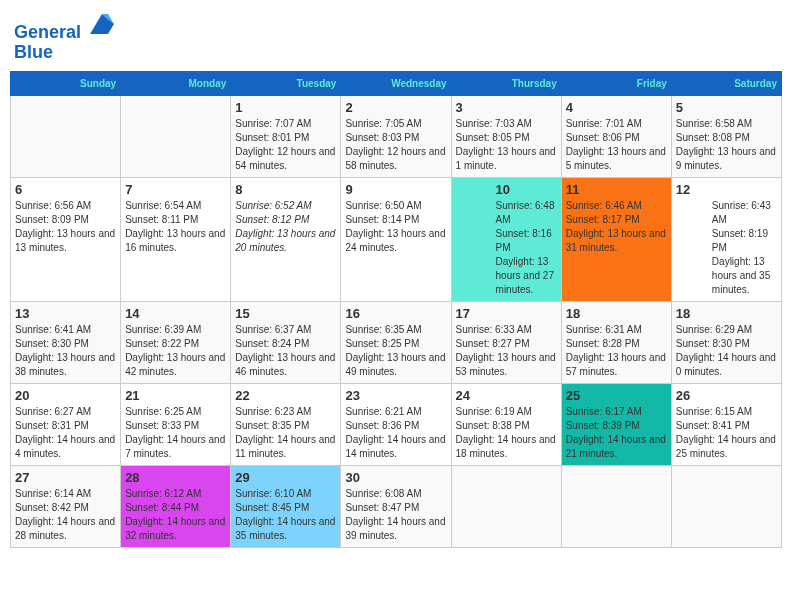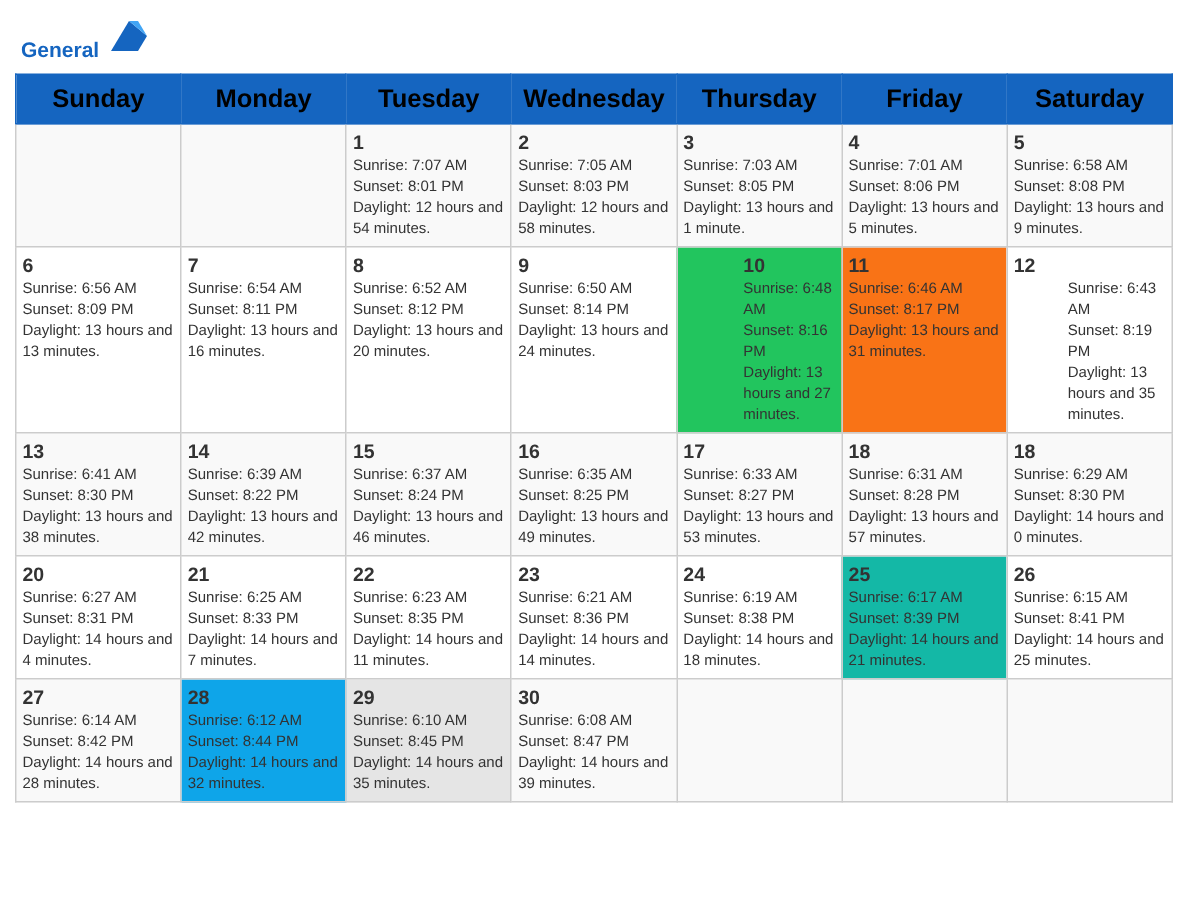--- a/index.html
+++ b/index.html
@@ -15,21 +15,21 @@
       justify-content: space-between;
       align-items: flex-start;
       margin-bottom: 8px;
       padding: 0 4px;
     }
     .logo {
       display: flex;
       align-items: center;
     }
     .logo-text {
-      font-size: 14px;
+      font-size: 18px;
       font-weight: bold;
       color: #333;
       line-height: 1.1;
     }
     .logo-text span {
       color: #1565c0;
     }
     .logo-icon {
       width: 28px;
       height: 28px;
@@ -47,25 +47,25 @@
       font-size: 14px;
       color: #555;
     }
     .calendar {
       width: 100%;
       border-collapse: collapse;
       border: 1px solid #ccc;
     }
     .calendar th {
       background-color: #1565c0;
-      color: #000000;
-      font-size: 17px;
+      color: #5eead4;
+      font-size: 10px;
       font-weight: bold;
       padding: 6px 4px;
-      text-align: center;
+      text-align: right;
       border: 1px solid #1565c0;
     }
     .calendar td {
       vertical-align: top;
       border: 1px solid #ccc;
       padding: 4px;
       width: calc(100% / 7);
       min-height: 80px;
       font-size: 10.5px;
       color: #333;
@@ -98,20 +98,23 @@
 
 <div class="header">
   <div class="logo">
     <div>
       <div class="logo-text">
         <span>General</span>
         <svg class="logo-icon" viewBox="0 0 28 28">
           <polygon points="2,24 14,4 26,14 20,24" fill="#1565c0"></polygon>
           <polygon points="14,4 26,14 20,4" fill="#42a5f5"></polygon>
         </svg>
+      </div>
+      <div class="logo-text">
+        <span style="color:#1565c0;">Blue</span>
       </div>
     </div>
   </div>
   <div class="title-block">
     <div class="month-title"></div>
     <div class="subtitle"></div>
   </div>
 </div>
 
 <table class="calendar">
@@ -169,31 +172,31 @@
 Daylight: 13 hours and 13 minutes.</div>
         </td>
         <td style="background: rgb(255, 255, 255);">
           <span class="day-num">7</span>
           <div class="day-info" style="white-space: pre-line;">Sunrise: 6:54 AM
 Sunset: 8:11 PM
 Daylight: 13 hours and 16 minutes.</div>
         </td>
         <td style="background: rgb(255, 255, 255);">
           <span class="day-num">8</span>
-          <div class="day-info" style="white-space: pre-line;">Sunrise: 6:52 AM
+          <div class="day-info" style="white-space: pre-line; font-style: italic;">Sunrise: 6:52 AM
 Sunset: 8:12 PM
 Daylight: 13 hours and 20 minutes.</div>
         </td>
         <td style="background: rgb(255, 255, 255);">
           <span class="day-num">9</span>
           <div class="day-info" style="white-space: pre-line;">Sunrise: 6:50 AM
 Sunset: 8:14 PM
 Daylight: 13 hours and 24 minutes.</div>
         </td>
-        <td style="background: #22c55e; padding-left: 44px;">
+        <td style="background: #5eead4; padding-left: 44px;">
           <span class="day-num">10</span>
           <div class="day-info" style="white-space: pre-line;">Sunrise: 6:48 AM
 Sunset: 8:16 PM
 Daylight: 13 hours and 27 minutes.</div>
         </td>
         <td style="background: #f97316;">
           <span class="day-num">11</span>
           <div class="day-info" style="white-space: pre-line;">Sunrise: 6:46 AM
 Sunset: 8:17 PM
 Daylight: 13 hours and 31 minutes.</div>
@@ -293,27 +296,27 @@
 Daylight: 14 hours and 25 minutes.</div>
         </td>
       </tr>
       <tr>
         <td style="background: rgb(249, 249, 249);">
           <span class="day-num">27</span>
           <div class="day-info" style="white-space: pre-line;">Sunrise: 6:14 AM
 Sunset: 8:42 PM
 Daylight: 14 hours and 28 minutes.</div>
         </td>
-        <td style="background: #0ea5e9; margin-top: 24px;">
+        <td style="background: #d946ef; margin-top: 24px;">
           <span class="day-num">28</span>
           <div class="day-info" style="white-space: pre-line;">Sunrise: 6:12 AM
 Sunset: 8:44 PM
 Daylight: 14 hours and 32 minutes.</div>
         </td>
-        <td style="background: #e5e5e5;">
+        <td style="background: #7dd3fc;">
           <span class="day-num">29</span>
           <div class="day-info" style="white-space: pre-line;">Sunrise: 6:10 AM
 Sunset: 8:45 PM
 Daylight: 14 hours and 35 minutes.</div>
         </td>
         <td style="background: rgb(249, 249, 249);">
           <span class="day-num">30</span>
           <div class="day-info" style="white-space: pre-line;">Sunrise: 6:08 AM
 Sunset: 8:47 PM
 Daylight: 14 hours and 39 minutes.</div>

